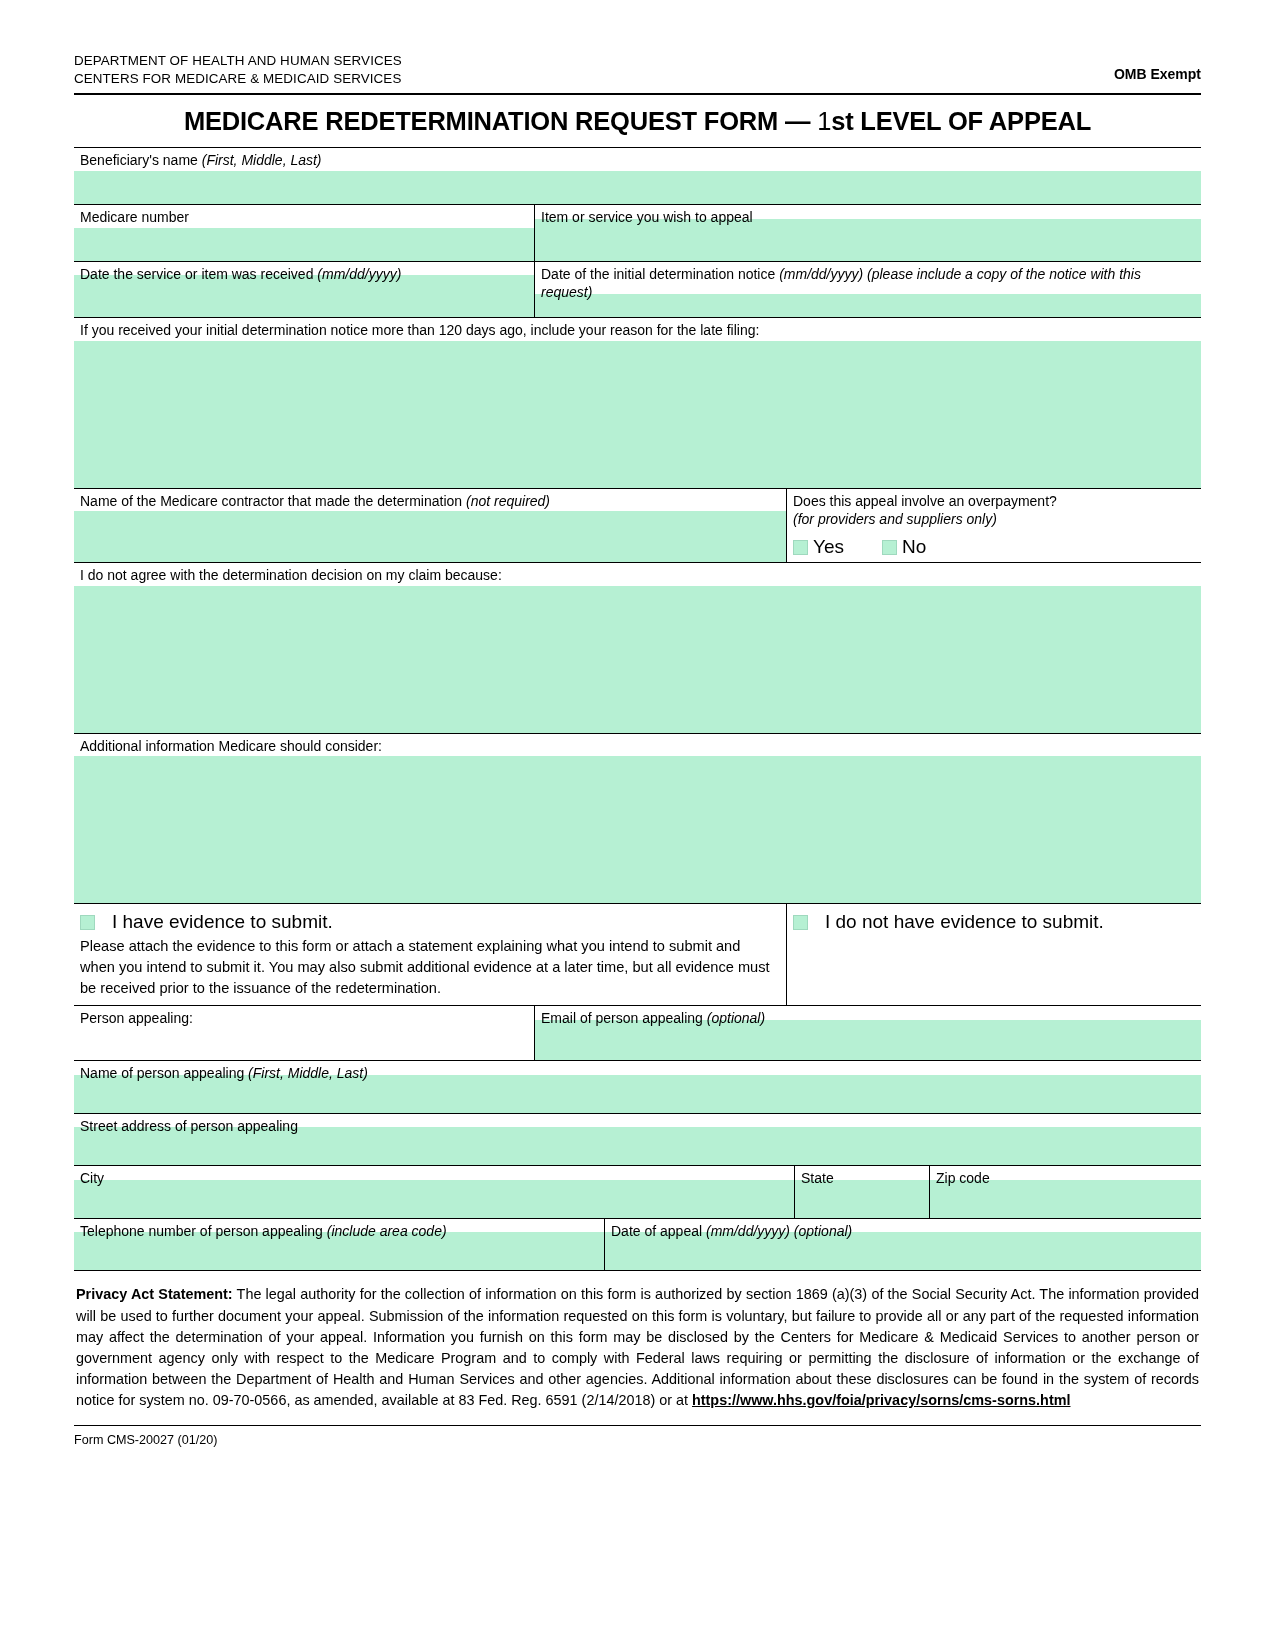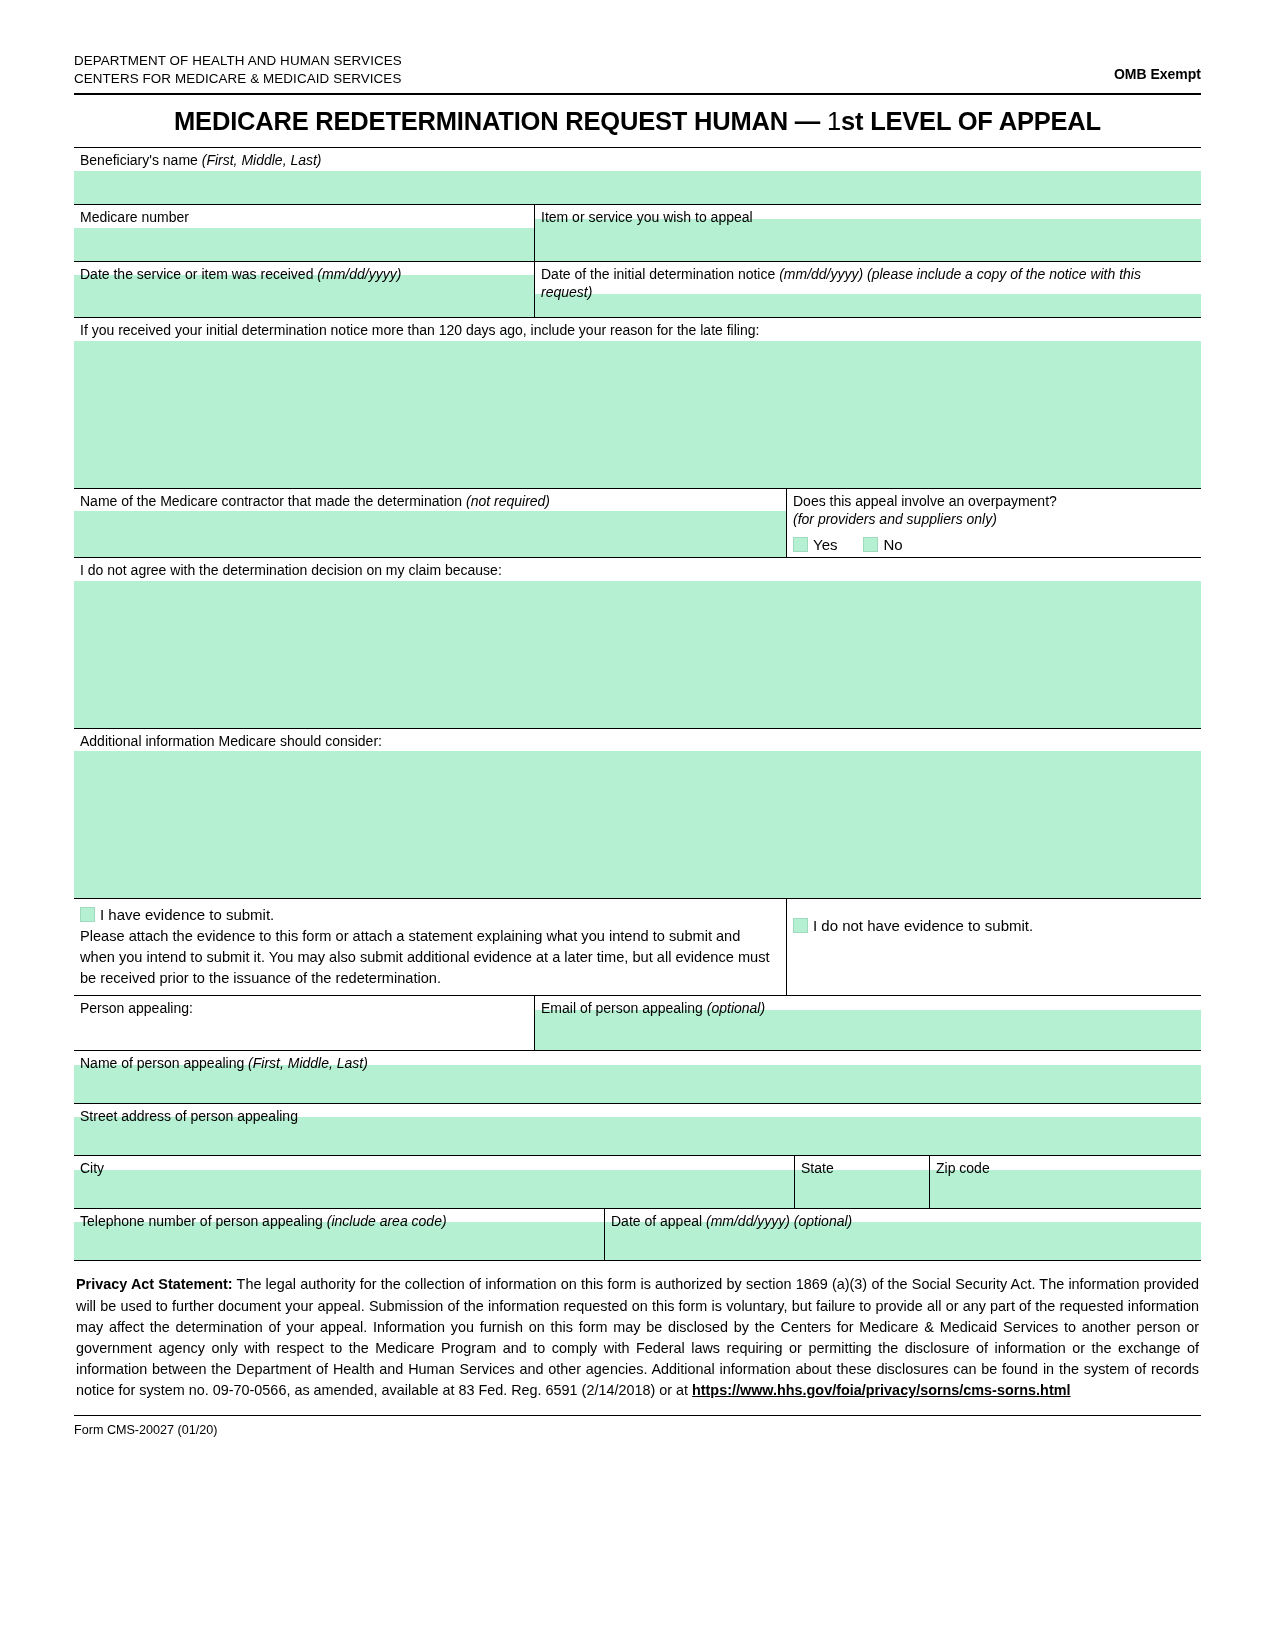--- a/index.html
+++ b/index.html
@@ -88,25 +88,25 @@
   
   .cb {
     display: inline-block;
     width: 15px; height: 15px;
     background: #b6f0d3;
     border: 1px solid #9fd9be;
     vertical-align: -3px;
     margin-right: 5px;
   }
   .cbrow {
-    font-size: 15px;
+    font-size: 19px;
     display: flex;
     align-items: center;
     padding: 4px 0 4px 6px;
-    gap: 0;
+    gap: 12px;
   }
   .cbopt {
     display: inline-flex;
     align-items: center;
     margin-right: 26px;
     white-space: nowrap;
   }
 
   
   .privacy {
@@ -138,21 +138,21 @@
   <div class="agency-head">
     <div class="agency-lines">
       <div>DEPARTMENT OF HEALTH AND HUMAN SERVICES</div>
       <div>CENTERS FOR MEDICARE &amp; MEDICAID SERVICES</div>
     </div>
     <div class="omb">OMB Exempt</div>
   </div>
 
   <div class="rule-double"></div>
 
-  <div class="form-title"><span>MEDICARE REDETERMINATION REQUEST HUMAN — </span><span class="thin1">1</span><span>st LEVEL OF APPEAL</span></div>
+  <div class="form-title"><span>MEDICARE REDETERMINATION REQUEST FORM — </span><span class="thin1">1</span><span>st LEVEL OF APPEAL</span></div>
 
   <div class="grid">
 
     <div class="row">
       <div class="cell" style="flex:1 1 100%;">
         <div class="lbl"><span>Beneficiary's name </span><i>(First, Middle, Last)</i></div>
         <div class="field" style="height:33px;"></div>
       </div>
     </div>
 
@@ -222,21 +222,21 @@
 
     <div class="row">
       <div class="cell" style="flex:0 0 712px;">
         <div class="cbrow" style="padding-top:7px;padding-bottom:2px;">
           <span class="cb"></span>
             <span>I have evidence to submit.</span>
         </div>
         <div style="font-size:14.6px;line-height:1.42;padding:1px 10px 7px 6px;">Please attach the evidence to this form or attach a statement explaining what you intend to submit and when you intend to submit it. You may also submit additional evidence at a later time, but all evidence must be received prior to the issuance of the redetermination.</div>
       </div>
       <div class="cell bl" style="flex:1 1 auto;">
-        <div class="cbrow" style="padding-top:18px;">
+        <div class="cbrow" style="padding-top:7px;">
           <span class="cb"></span>
             <span>I do not have evidence to submit.</span>
         </div>
       </div>
     </div>
 
     <div class="row">
       <div class="cell" style="flex:0 0 460px;">
         <div class="lbl">Person appealing:</div>
       </div>

